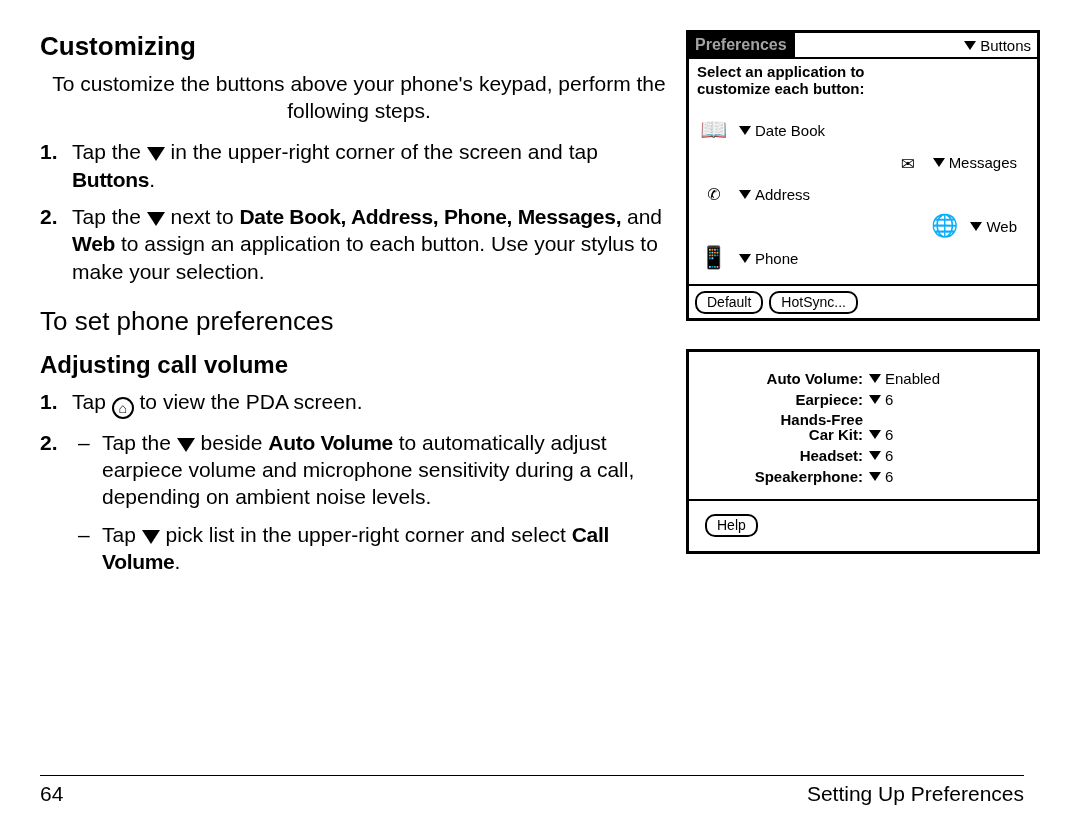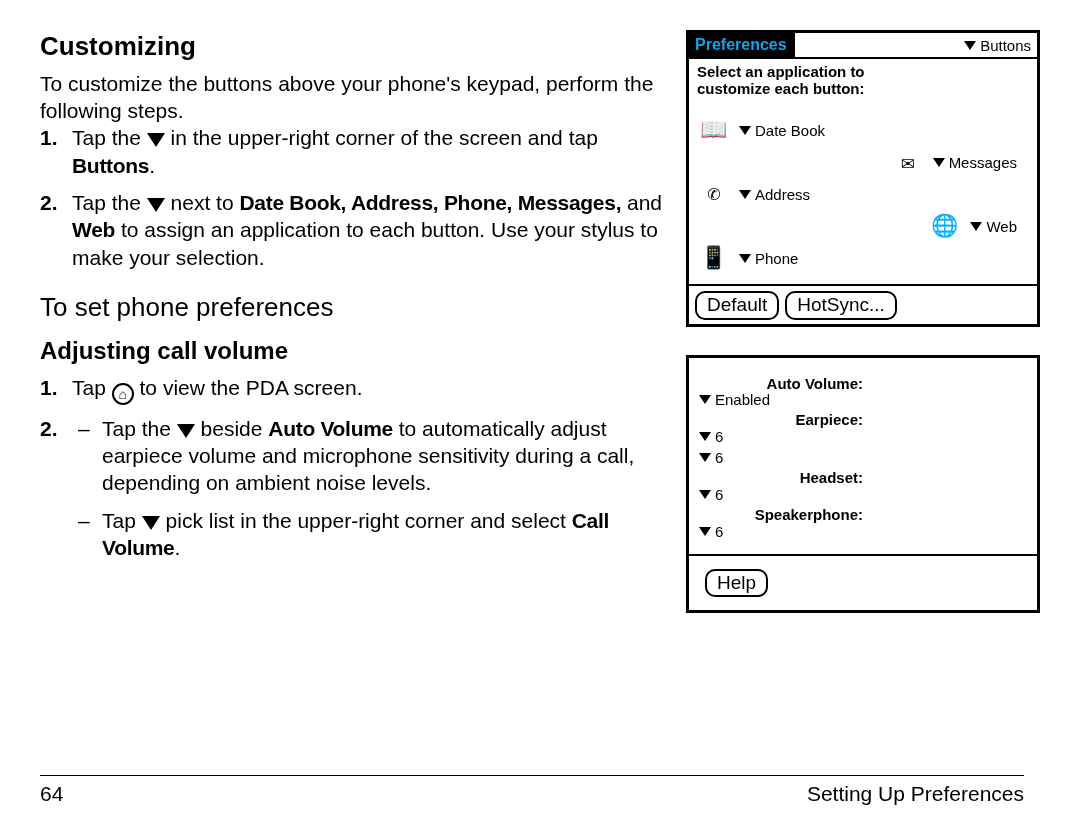--- a/index.html
+++ b/index.html
@@ -20,21 +20,21 @@
   .text-col {
     flex: 1;
     font-size: 21px;
     line-height: 1.3;
   }
   .side-col {
     width: 354px;
     flex-shrink: 0;
   }
   h2.customizing { font-size: 26px; font-weight: bold; margin: 0 0 6px 0; }
-  .intro { margin: 0 0 0 0; }
+  .intro { margin: 0 0 14px 0; text-align: center; }
   h1.section { font-size: 26px; font-weight: normal; margin: 20px 0 10px 0; }
   h2.subhead { font-size: 24px; font-weight: bold; margin: 0 0 8px 0; }
   ol.steps { list-style: none; padding: 0; margin: 0 0 8px 0; }
   ol.steps > li { padding-left: 32px; position: relative; margin-bottom: 10px; }
   ol.steps > li > span.num { position: absolute; left: 0; font-weight: bold; }
   ul.sub { list-style: none; padding: 0; margin: 6px 0 0 0; }
   ul.sub > li { padding-left: 30px; position: relative; margin-bottom: 10px; }
   ul.sub > li::before { content: "–"; position: absolute; left: 6px; }
   .cond { font-family: "Arial Narrow", Arial, sans-serif; font-weight: bold; letter-spacing: -0.3px; }
 
@@ -79,21 +79,21 @@
     width: 354px;
     font-family: "Lucida Console", Monaco, "Courier New", monospace;
     font-size: 16px;
     margin-bottom: 28px;
   }
   .palm-header {
     display: flex;
     height: 26px;
   }
   .palm-title {
-    background: #000; color: #0ea5e9;
+    background: #000; color: #a3a3a3;
     font-weight: bold;
     padding: 3px 8px 0 6px;
     font-family: Arial, sans-serif;
     font-size: 16px;
   }
   .palm-header-rest {
     flex: 1;
     display: flex;
     justify-content: flex-end;
     align-items: center;
@@ -133,28 +133,27 @@
   .palm-footer-btns {
     display: flex; gap: 6px;
     border-top: 2px solid #000;
     padding: 5px 6px 4px 6px;
   }
   .pbtn {
     border: 2px solid #000;
     border-radius: 10px;
     padding: 1px 10px 2px 10px;
     font-family: Arial, sans-serif;
-    font-size: 19px;
+    font-size: 14px;
     background: #fff;
   }
   .palm2 .palm-body { padding: 14px 10px 10px 10px; }
   .kv {
-    display: flex; align-items: flex-start;
+    display: flex; align-items: flex-end;
     margin: 4px 0;
-    flex-direction: column;
   }
   .kv .k {
     width: 170px; text-align: right;
     font-family: Arial, sans-serif;
     font-weight: bold; font-size: 15px;
     padding-right: 6px;
     line-height: 1.05;
   }
   .kv .v {
     display: inline-flex; align-items: center; gap: 4px;
@@ -283,20 +282,22 @@
             </div>
         </div>
         <div class="kv">
           <div class="k">Earpiece:</div>
           <div class="v">
               <span class="tri-down sm"></span>
               <span>6</span>
             </div>
         </div>
         <div class="kv">
+          <div class="k" style="white-space:pre-line">Hands-Free
+Car Kit:</div>
           <div class="v">
               <span class="tri-down sm"></span>
               <span>6</span>
             </div>
         </div>
         <div class="kv">
           <div class="k">Headset:</div>
           <div class="v">
               <span class="tri-down sm"></span>
               <span>6</span>

